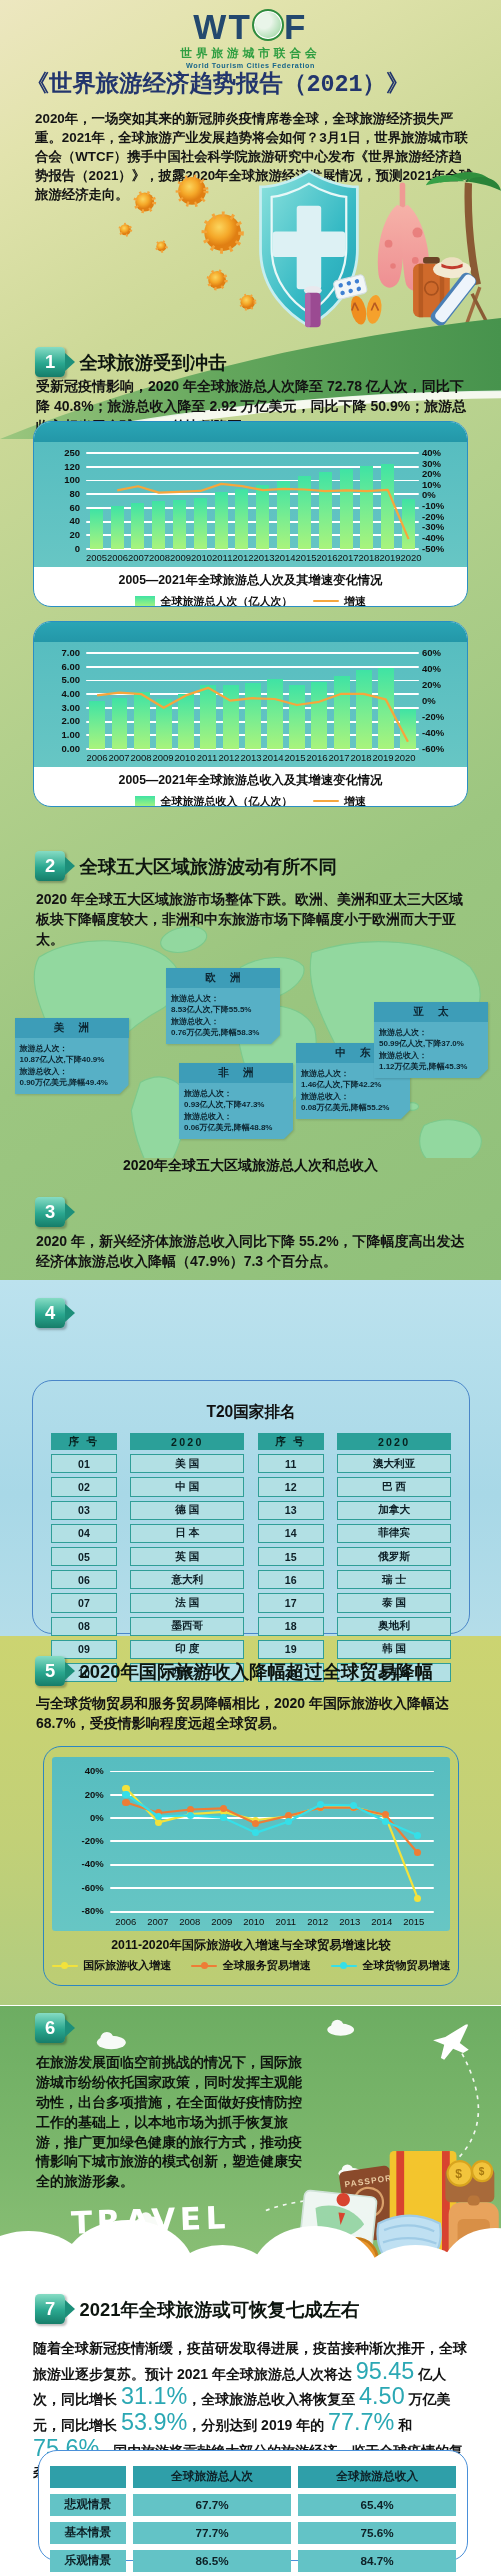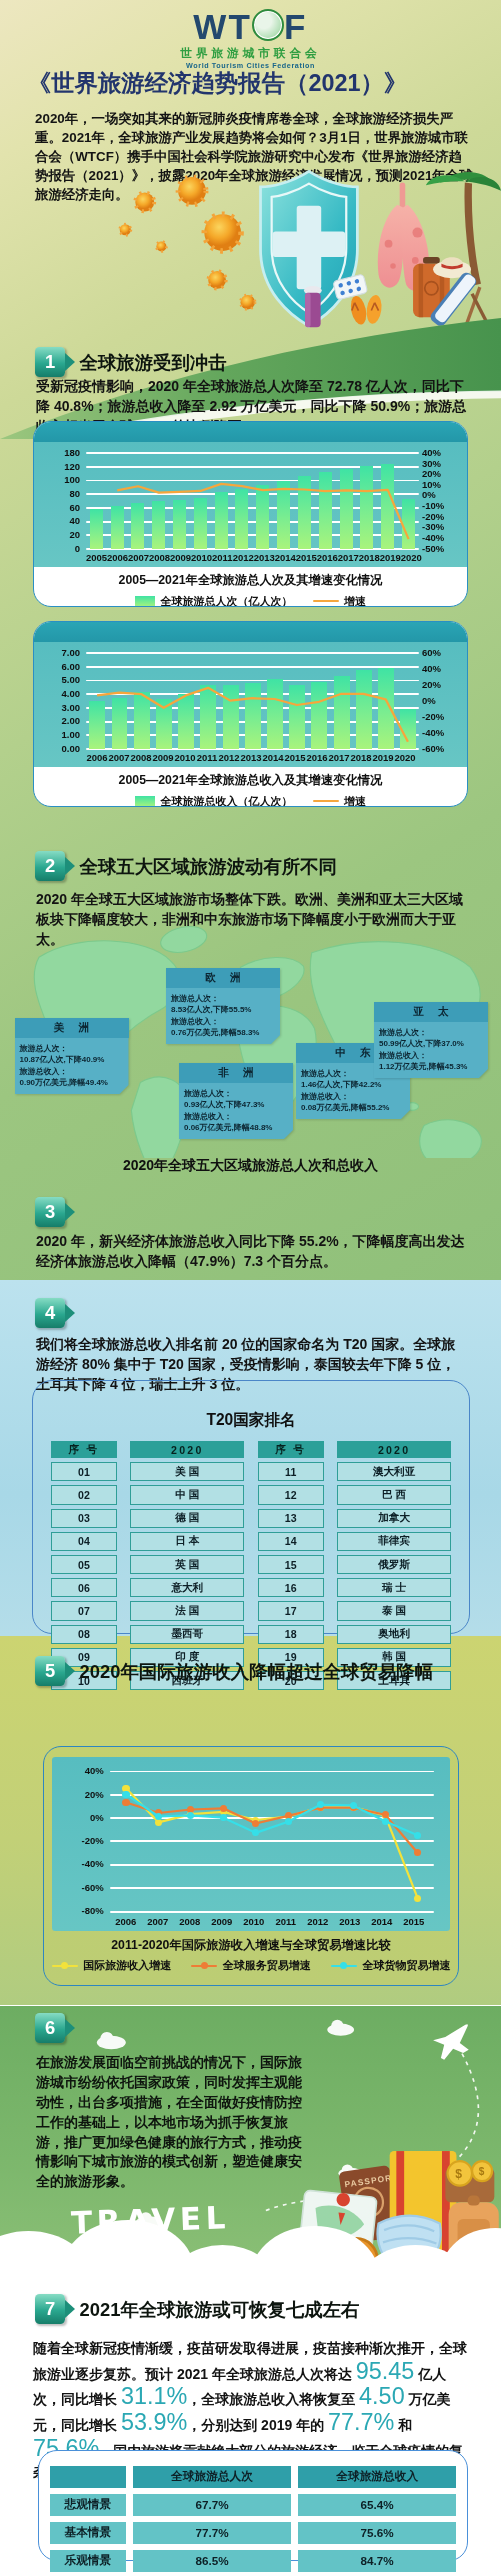--- a/index.html
+++ b/index.html
@@ -12,21 +12,21 @@
   .zone-olive{top:1636px;height:369px;background:linear-gradient(180deg,#ccd471 0%,#c2d077 55%,#b0cc80 100%);}
   .zone-forest{top:2006px;height:279px;background:linear-gradient(180deg,#6dad62 0%,#7cb76c 55%,#8cc077 100%);overflow:hidden;}
   .zone-white{top:2284px;height:292px;background:#ffffff;}
   
   .logo{position:absolute;top:9px;left:0;width:501px;text-align:center;}
   .logo-word{font-size:35px;font-weight:800;color:#23486e;letter-spacing:2.2px;line-height:1;}
   .logo-globe{display:inline-block;width:28px;height:28px;border-radius:50%;border:2.8px solid #2e8b3e;position:relative;vertical-align:-2.2px;background:
     radial-gradient(circle at 35% 35%, #e9f5e9 0 30%, #bfe4c2 60%, #8cc98f 100%);box-shadow:inset 0 0 0 1.1px #fff;}
   .logo-cn{font-size:11.7px;font-weight:800;color:#2f9e41;letter-spacing:3.9px;margin-top:2.2px;}
   .logo-en{font-size:7.2px;font-weight:700;color:#19668a;letter-spacing:0.6px;}
-  .report-title{position:absolute;top:67px;left:0;width:435px;text-align:center;font-size:23.4px;font-weight:800;color:#22356d;}
+  .report-title{position:absolute;top:67px;left:0;width:435px;text-align:center;font-size:23.4px;font-weight:800;color:#22356d;font-family:Liberation Mono, monospace;}
   .intro{position:absolute;top:109px;left:35px;width:438px;font-size:13.4px;font-weight:700;line-height:1.42;color:#141414;}
   
   .hero-art{position:absolute;top:160px;left:0;}
   
   .swoosh{position:absolute;top:308px;left:0;width:501px;height:131px;pointer-events:none;}
   
   .sec-head{position:absolute;left:35px;display:flex;align-items:center;gap:14.5px;}
   .badge{position:relative;width:30px;height:30px;border-radius:4.5px;background:linear-gradient(180deg,#86dcc4 0%,#2aa78f 55%,#167d69 100%);
     color:#fff;font-size:18.4px;font-weight:800;display:flex;align-items:center;justify-content:center;box-shadow:1.1px 1.7px 2.2px rgba(0,0,0,.25);}
   .badge::after{content:"";position:absolute;right:-9.5px;top:5.6px;border-top:9.5px solid transparent;border-bottom:9.5px solid transparent;border-left:10px solid #1d8f7a;}
@@ -38,37 +38,37 @@
   .plot-wrap{background:linear-gradient(180deg,#57bdc0,#67c6c4);padding:11px 0 2.2px 0;}
   .plot{position:relative;margin:0 48px 0 52px;}
   .gridline{position:absolute;left:0;right:0;height:1.7px;background:#fff;border-radius:1.1px;}
   .ytick{position:absolute;font-size:9.5px;font-weight:700;color:#101010;line-height:12.3px;}
   .ytick.left{left:-39px;width:33px;text-align:right;}
   .ytick.right{right:-42px;width:39px;text-align:left;}
   .bar{position:absolute;bottom:0;background:linear-gradient(180deg,#3fe3a4 0%,#7bed90 55%,#a9f47c 100%);}
   .lsvg{position:absolute;left:0;top:0;width:100%;height:100%;overflow:visible;}
   .marker{position:absolute;width:7.2px;height:7.2px;border-radius:50%;}
   .xrow{display:flex;margin:3.3px 48px 1.1px 52px;}
-  .xl{display:inline-block;text-align:center;font-size:9.5px;font-weight:700;color:#101010;}
+  .xl{display:inline-block;text-align:center;font-size:9.5px;font-weight:400;color:#101010;}
   .chart-caption{text-align:center;font-size:12.3px;font-weight:800;color:#101010;padding:5.6px 0 1.1px 0;}
   .legend{display:flex;justify-content:center;align-items:center;gap:20px;padding:3.3px 0 6.7px 0;}
   .lg-item{display:flex;align-items:center;gap:5.6px;font-size:11px;font-weight:700;color:#101010;}
   .sw-bar{width:20px;height:11px;background:linear-gradient(180deg,#3fe3a4,#a9f47c);display:inline-block;}
   .sw-line{position:relative;width:26px;height:2.2px;border-radius:1.1px;display:inline-block;}
   .sw-dot{position:absolute;left:9.5px;top:-2.8px;width:7.2px;height:7.2px;border-radius:50%;display:inline-block;}
   .olive-panel{background:linear-gradient(180deg,#c3d06f,#bccd74);}
   
   .map-svg{position:absolute;top:918px;left:0;}
   .callout{position:absolute;width:114px;color:#0c2531;filter:drop-shadow(1.1px 1.7px 1.1px rgba(0,0,0,.15));}
   .c-title{background:#3d9db8;text-align:center;font-size:10.6px;font-weight:800;letter-spacing:5.6px;padding:3.3px 0 2.8px 5.6px;}
   .c-body{background:#57b0c6;padding:4.5px 5px 5px 5px;font-size:8px;font-weight:700;line-height:1.45;clip-path:polygon(0 0,100% 0,100% calc(100% - 9px),calc(100% - 9px) 100%,0 100%);}
   .map-caption{position:absolute;top:1157px;left:0;width:501px;text-align:center;font-size:14px;font-weight:800;color:#101010;}
   
   .t20-panel{position:absolute;top:1380px;left:32px;width:436px;height:252px;border:1.7px solid #4a86c8;border-radius:20px;}
-  .t20-title{text-align:center;font-size:15.6px;font-weight:800;color:#101010;margin-top:29px;}
+  .t20-title{text-align:center;font-size:15.6px;font-weight:800;color:#101010;margin-top:21px;}
   .t20-grid{display:grid;grid-template-columns:66px 114px 66px 114px;column-gap:13.4px;row-gap:3.9px;justify-content:center;margin-top:10px;}
   .t20-cell{height:17.3px;display:flex;align-items:center;justify-content:center;font-size:10.6px;font-weight:700;color:#0d1f26;
     background:#b2e0e4;border:1.1px solid #2f9e97;}
   .t20-head{background:#2ba099;border:none;color:#06211e;font-weight:800;letter-spacing:2.2px;}
   
   .travel{position:absolute;top:2202px;left:71px;font-size:31px;font-weight:900;color:#fff;letter-spacing:4.5px;transform:rotate(-2deg);font-family:"DejaVu Sans","Liberation Sans",sans-serif;}
   .cloud{position:absolute;background:#fff;border-radius:50%;}
   .art6{position:absolute;top:2006px;left:0;}
   
   .para7{position:absolute;top:2338px;left:33px;width:440px;font-size:14px;font-weight:700;line-height:1.55;color:#131313;}
@@ -228,21 +228,21 @@
           <div class="ytick left" style="top: 62px;">40</div>
           <div class="gridline" style="top: 54px;"></div>
           <div class="ytick left" style="top: 49px;">60</div>
           <div class="gridline" style="top: 40px;"></div>
           <div class="ytick left" style="top: 35px;">80</div>
           <div class="gridline" style="top: 26.5px;"></div>
           <div class="ytick left" style="top: 21px;">100</div>
           <div class="gridline" style="top: 13px;"></div>
           <div class="ytick left" style="top: 7.6px;">120</div>
           <div class="gridline" style="top: -0.8px;"></div>
-          <div class="ytick left" style="top: -6.1px;">180</div>
+          <div class="ytick left" style="top: -6.1px;">250</div>
           <div class="ytick right" style="top: 90px;">-50%</div>
           <div class="ytick right" style="top: 79px;">-40%</div>
           <div class="ytick right" style="top: 68px;">-30%</div>
           <div class="ytick right" style="top: 58px;">-20%</div>
           <div class="ytick right" style="top: 47px;">-10%</div>
           <div class="ytick right" style="top: 36px;">0%</div>
           <div class="ytick right" style="top: 26px;">10%</div>
           <div class="ytick right" style="top: 15px;">20%</div>
           <div class="ytick right" style="top: 4.5px;">30%</div>
           <div class="ytick right" style="top: -6.1px;">40%</div>
@@ -445,21 +445,20 @@
   <div class="map-caption">2020年全球五大区域旅游总人次和总收入</div>
 
   <div class="sec-head" style="top:1197px;">
     <div class="badge">3</div>
   </div>
   <div class="para" style="top:1232px;">2020 年，新兴经济体旅游总收入同比下降 55.2%，下降幅度高出发达经济体旅游总收入降幅（47.9%）7.3 个百分点。</div>
 
   <div class="sec-head" style="top:1298px;">
     <div class="badge">4</div>
   </div>
-  <div class="para" style="top:1335px;">我们将全球旅游总收入排名前 20 位的国家命名为 T20 国家。全球旅游经济 80% 集中于 T20 国家，受疫情影响，泰国较去年下降 5 位，土耳其下降 4 位，瑞士上升 3 位。</div>
 
   <div class="t20-panel">
     <div class="t20-title">T20国家排名</div>
     <div class="t20-grid" id="t20-grid">
         <div class="t20-cell t20-head">序 号</div>
         <div class="t20-cell t20-head">2020</div>
         <div class="t20-cell t20-head">序 号</div>
         <div class="t20-cell t20-head">2020</div>
         <div class="t20-cell">01</div>
         <div class="t20-cell">美 国</div>
@@ -501,20 +500,21 @@
         <div class="t20-cell">西班牙</div>
         <div class="t20-cell">20</div>
         <div class="t20-cell">土耳其</div>
       </div>
   </div>
 
   <div class="sec-head" style="top:1656px;">
     <div class="badge">5</div>
     <div class="sec-title">2020年国际旅游收入降幅超过全球贸易降幅</div>
   </div>
+  <div class="para" style="top:1694px;">与全球货物贸易和服务贸易降幅相比，2020 年国际旅游收入降幅达 68.7%，受疫情影响程度远超全球贸易。</div>
 
   <div class="chart-panel olive-panel" style="top:1746px;height:238px;left:43px;width:414px;border-color:#2e86c1;">
     <div style="height:10px;"></div>
     <div class="plot-wrap" style="margin:0 7.8px;border-radius:3.3px;">
       <div class="plot" style="height:140px;margin:3.3px 16.7px 0 58px;">
           <div class="gridline" style="top: 140px;"></div>
           <div class="ytick left" style="top: 134px;">-80%</div>
           <div class="gridline" style="top: 116px;"></div>
           <div class="ytick left" style="top: 111px;">-60%</div>
           <div class="gridline" style="top: 93px;"></div>

